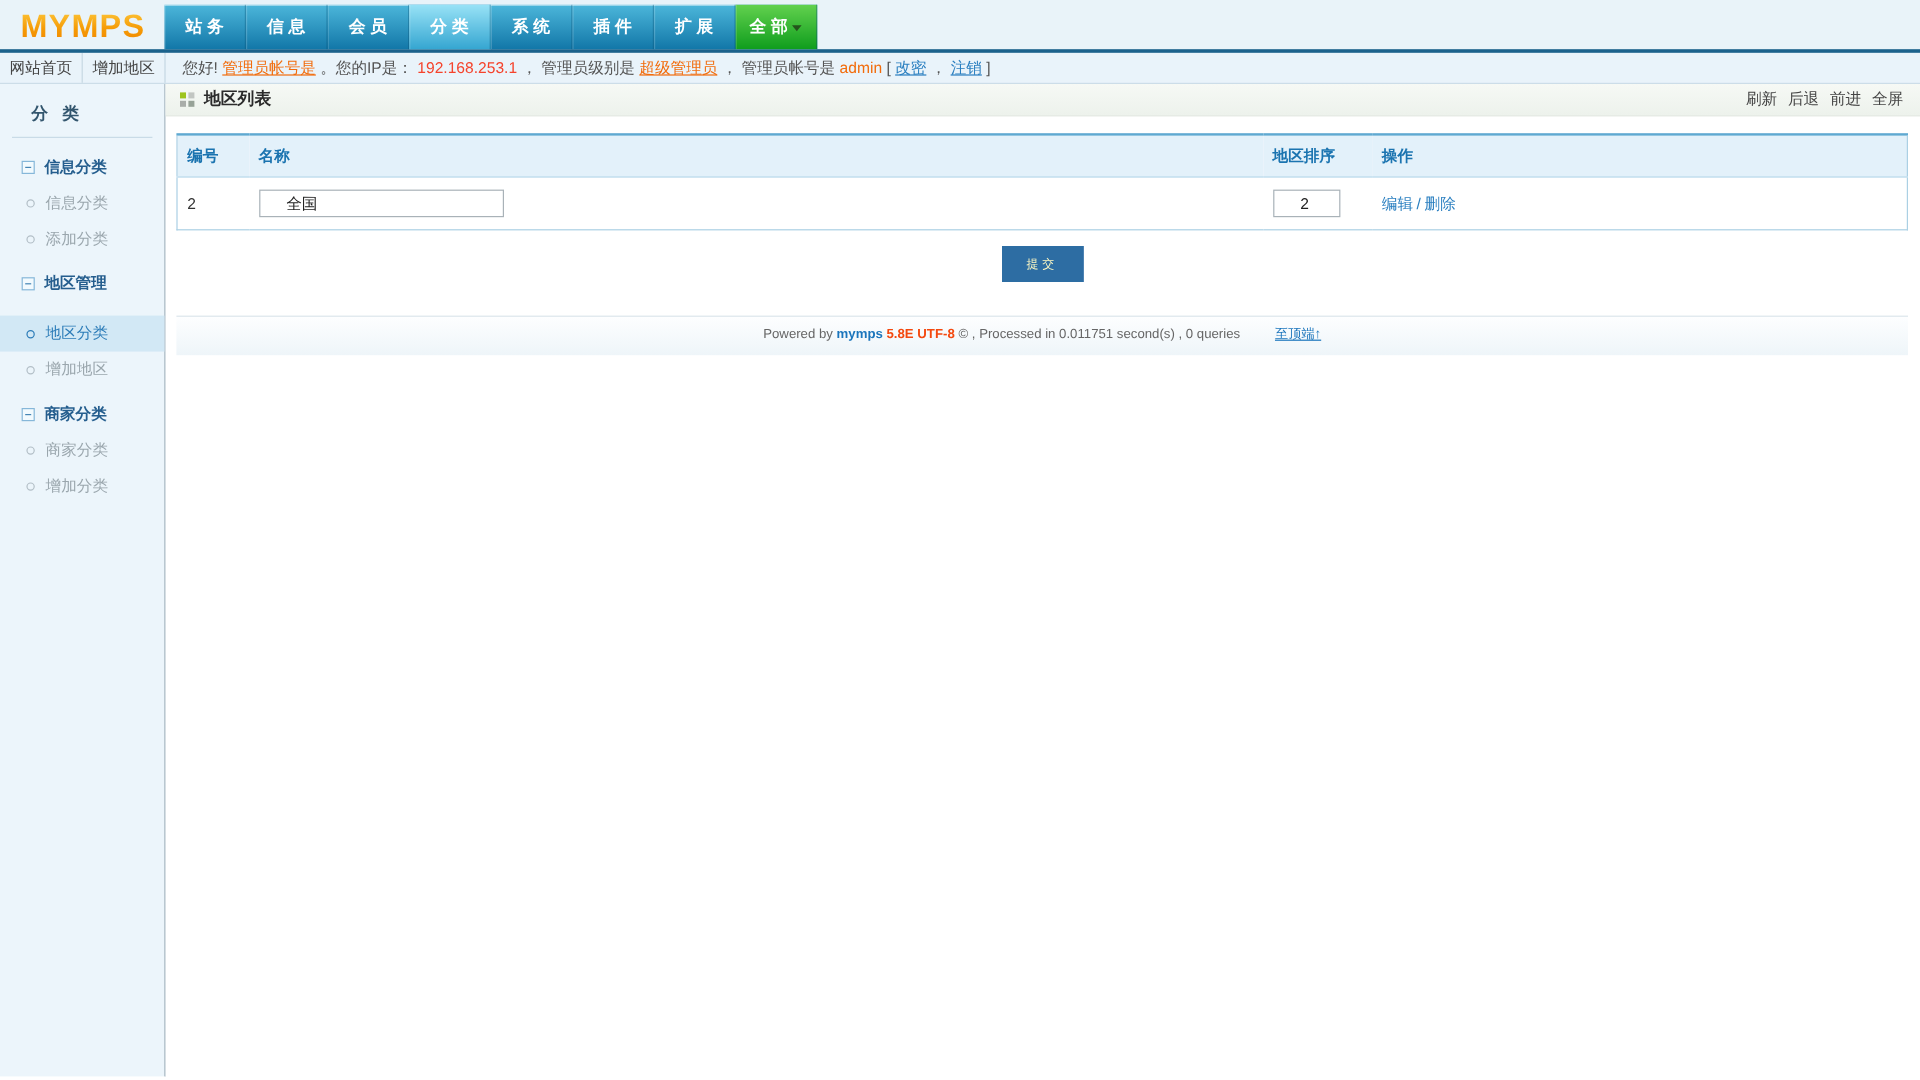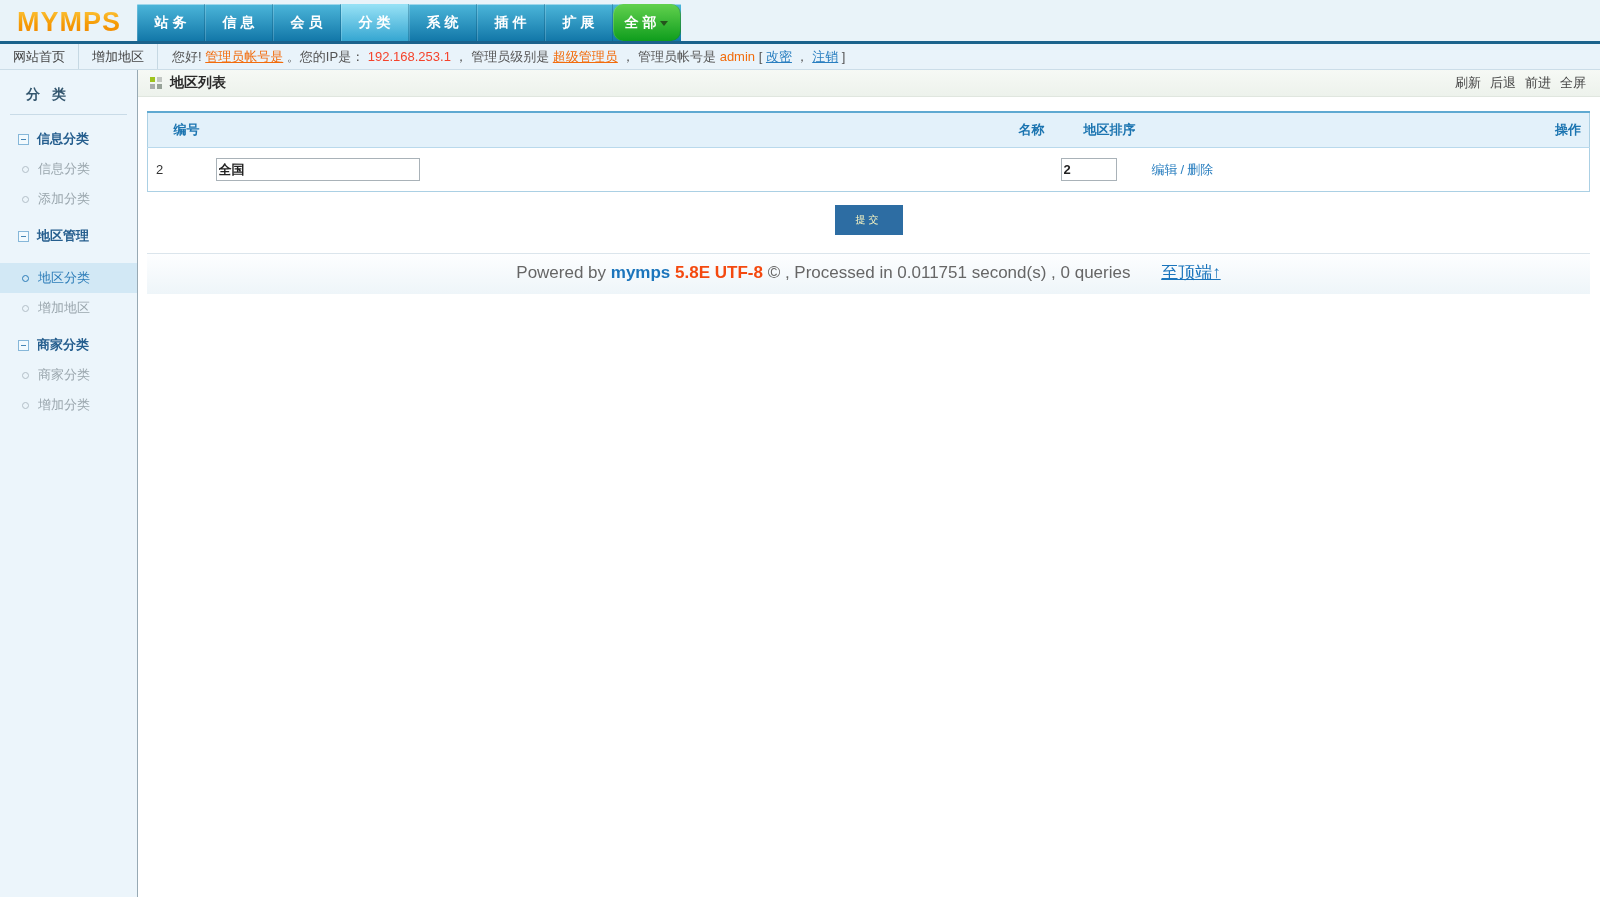--- a/index.html
+++ b/index.html
@@ -26,34 +26,34 @@
     background:linear-gradient(180deg,#4cb6da,#1277a8);
     box-shadow: inset 0 1px 0 rgba(255,255,255,.45);
   }
   .nav-tab {
     width:68px; text-align:center; line-height:37px; color:#fff;
     font-size:14px; font-weight:bold; cursor:pointer;
     border-right:1px solid rgba(10,80,115,.35);
     box-shadow: inset 1px 0 0 rgba(255,255,255,.18);
   }
   .nav-tab.active { background:linear-gradient(180deg,#98e2f6,#35a6d1); }
-  .nav-tab.green  { background:linear-gradient(180deg,#62d14e,#0f9d1d);border-radius:10px; }
+  .nav-tab.green  { background:linear-gradient(180deg,#62d14e,#0f9d1d); }
   .caret {
     display:inline-block; margin-left:4px; vertical-align:middle;
     border-left:4px solid transparent; border-right:4px solid transparent;
     border-top:5px solid #24551c;
   }
 
   
   .infobar {
     height:26px; background:#e9f3fa; border-bottom:1px solid #ccdde8;
     display:flex; align-items:stretch; font-size:13px; color:#555;
   }
   .home-tab {
-    width:79px; line-height:25px; text-align:center;
+    width:69px; line-height:25px; text-align:center;
     border-right:1px solid #c6d8e3; color:#444; cursor:pointer;
   }
   .welcome { line-height:25px; margin-left:14px; white-space:nowrap; }
   .lnk-orange { color:#f26c0c; text-decoration:underline; cursor:pointer; }
   .txt-orange { color:#f26c0c; }
   .txt-ip { color:#f5432c; }
   .lnk-blue { color:#2a7fc0; text-decoration:underline; cursor:pointer; }
 
   
   .layout { display:flex; height:827px; }
@@ -85,43 +85,43 @@
   .sq1 { background:#9ec41e; } .sq2 { background:#c2c6c2; }
   .sq3 { background:#a9ada9; } .sq4 { background:#97a297; }
   .page-title { margin-left:8px; font-size:14px; font-weight:bold; color:#2b2b2b; }
   .toolbar { margin-left:auto; display:flex; gap:9px; font-size:13px; color:#444; }
   .toolbar span { cursor:pointer; }
 
   .content-body { padding:14px 10px 0 9px; }
   table.region { width:100%; border-collapse:collapse; border:1px solid #abd0e4; border-top:2px solid #5fa9d1; }
   table.region thead th {
     background:#e3f1fa; color:#1b74b0; font-size:13px; font-weight:bold;
-    text-align:right; padding:8px 8px; border-bottom:1px solid #b9d9ec;
+    text-align:left; padding:8px 8px; border-bottom:1px solid #b9d9ec;
   }
   table.region tbody td { padding:10px 8px; font-size:13px; color:#333; background:#fff; }
   .text-input {
-    height:23px; border:1px solid #a9b2b8; padding:1px 2px;
-    font-size:13px; font-family:inherit; color:#222; background:#fff;font-weight:bold;
+    height:23px; border:1px solid #a9b2b8; padding:1px 22px;
+    font-size:13px; font-family:inherit; color:#222; background:#fff;
   }
   .name-input { width:204px; }
   .sort-input { width:56px; }
   .action a { color:#2a7fc0; font-size:13px; text-decoration:none; cursor:pointer; }
   .action .sep { color:#2a7fc0; margin:0 3px; }
 
   .submit-row { text-align:center; margin-top:13px; }
   .submit-btn {
     background:#2d6da3; color:#fef9c3; border:1px solid #2d6da3;
     font-size:10px; font-family:inherit; padding:7px 20px;
     letter-spacing:3px; cursor:pointer;
   }
 
   .footer {
-    margin-top:18px; border-top:1px solid #dbe5ec;
+    margin-top:28px; border-top:1px solid #dbe5ec;
     background:linear-gradient(180deg,#fdfeff,#eef5f9);
-    text-align:center; padding:7px 0 10px; font-size:17px; color:#666;
+    text-align:center; padding:7px 0 10px; font-size:11px; color:#666;
   }
   .footer .product { color:#1b75bc; font-weight:bold; }
   .footer .version { color:#f4490f; font-weight:bold; }
   .footer .totop { color:#1b75bc; margin-left:26px; text-decoration:underline; cursor:pointer; }
 </style>
 </head>
 <body>
 
 <div class="topbar">
   <div class="logo">MYMPS</div>

